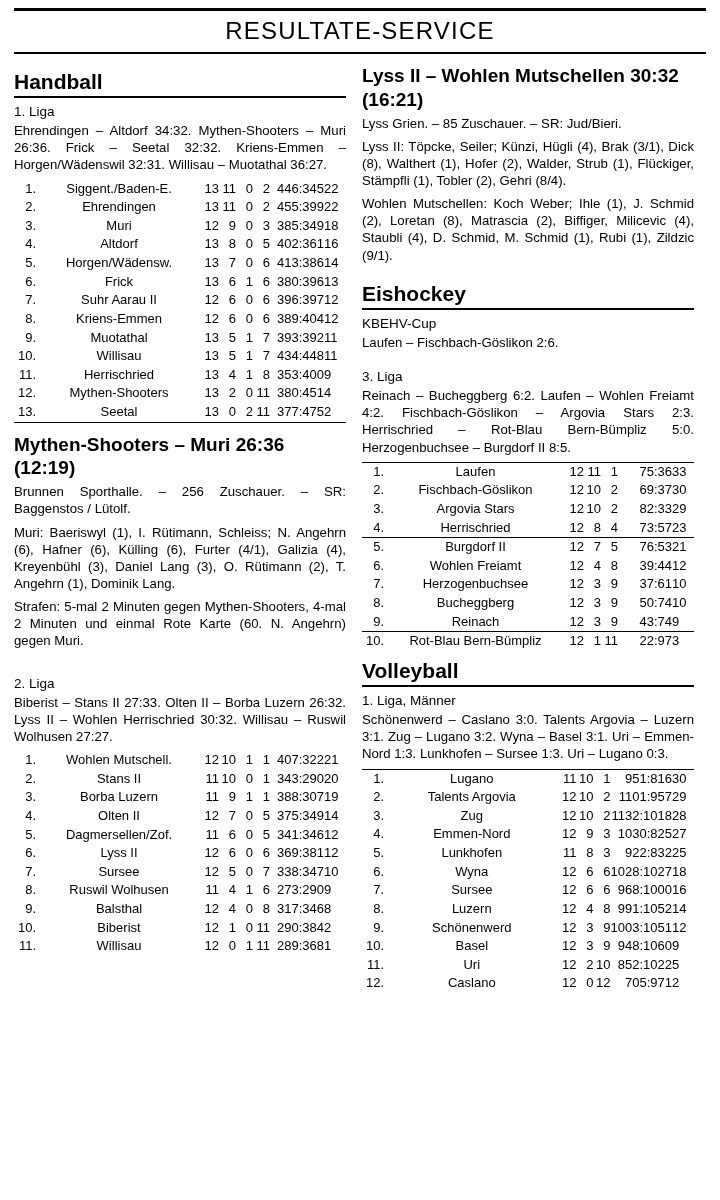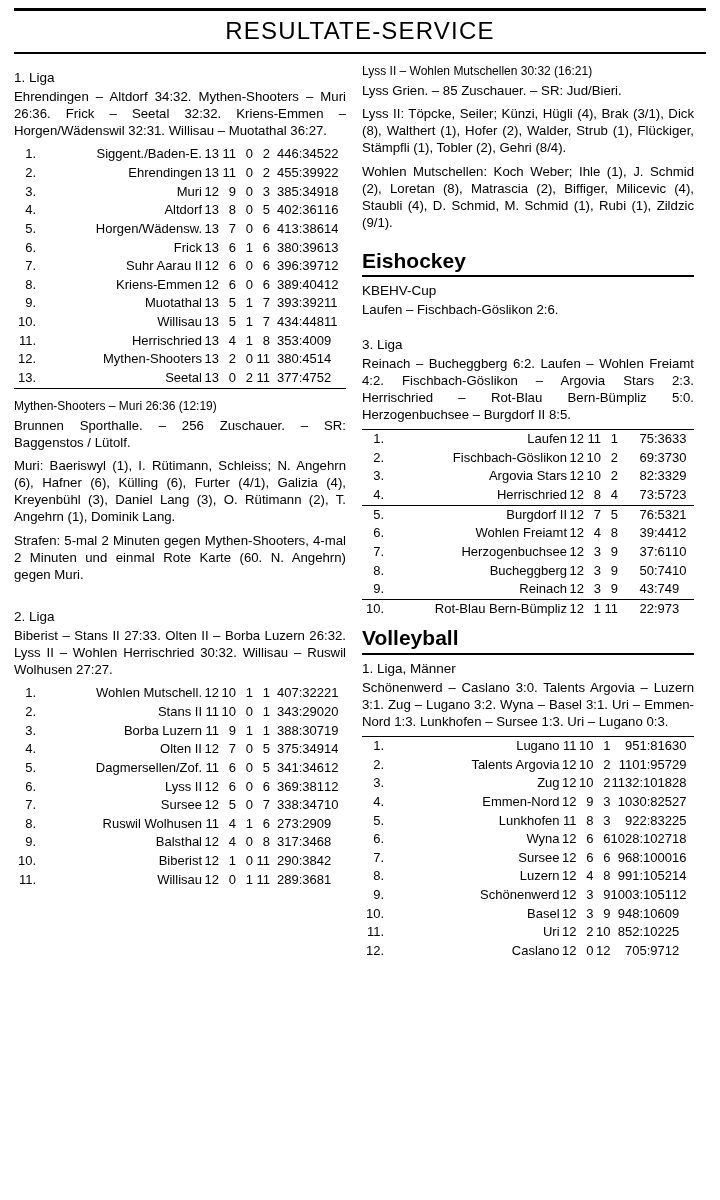--- a/index.html
+++ b/index.html
@@ -50,22 +50,22 @@
     padding-bottom: 2px;
     border-bottom: 2px solid #000;
     line-height: 1.15;
   }
   h3.league {
     font-size: 13.5px;
     font-weight: normal;
     margin: 6px 0 3px 0;
   }
   h3.match-head {
-    font-size: 12px;
-    font-weight: normal;
+    font-size: 19px;
+    font-weight: bold;
     margin: 10px 0 3px 0;
     line-height: 1.25;
   }
   p.body {
     margin: 0 0 6px 0;
     line-height: 1.30;
     text-align: justify;
     hyphens: auto;
   }
   .results-block {
@@ -83,21 +83,21 @@
     padding: 1px 0;
     line-height: 1.28;
     white-space: nowrap;
   }
   td.rank {
     text-align: right;
     width: 22px;
     padding-right: 5px;
   }
   td.team {
-    text-align: right;
+    text-align: center;
     width: auto;
     overflow: hidden;
   }
   td.num {
     text-align: right;
     width: 17px;
     padding-left: 4px;
   }
   td.goals {
     text-align: right;
@@ -123,20 +123,21 @@
 <div class="page">
 
   <div class="masthead">
     <div class="title">RESULTATE-SERVICE</div>
   </div>
 
   <div class="columns">
 
     <div class="col">
 
+      <h2 class="sport">Handball</h2>
 
       <h3 class="league">1. Liga</h3>
       <p class="body results-block">Ehrendingen – Altdorf 34:32. Mythen-Shooters – Muri 26:36. Frick – Seetal 32:32. Kriens-Emmen – Horgen/Wädenswil 32:31. Willisau – Muotathal 36:27.</p>
 
       <table class="standings">
         <tbody>
           <tr>
             <td class="rank">1.</td>
             <td class="team">Siggent./Baden-E.</td>
             <td class="num">13</td>

